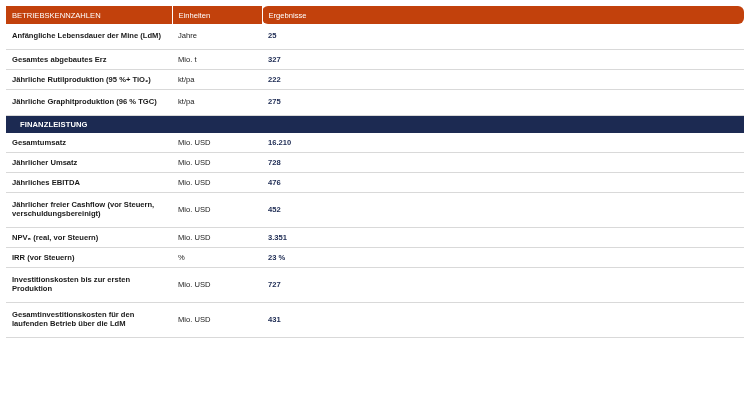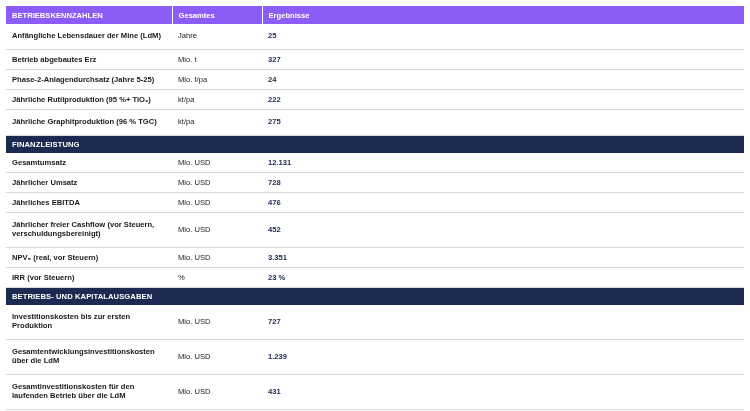--- a/index.html
+++ b/index.html
@@ -26,35 +26,35 @@
     font-size: 7.6px;
   }
   table.kpi col.c1 { width: 166px; }
   table.kpi col.c2 { width: 90px; }
   table.kpi col.c3 { width: 482px; }
 
   tr.section-row td {
     background: #1c2a52;
     color: #ffffff;
     font-weight: bold;
-    padding: 4px 6px;
+    padding: 4px 14px;
     border: none;
     letter-spacing: 0.1px;
   }
   tr.section-row td.sec-blank {
     background: #1c2a52;
   }
   tr.header-row td {
-    background: #8b5cf6;
+    background: #c2410c;
     color: #ffffff;
-    font-weight: bold;
+    font-weight: normal;
     padding: 4.5px 6px;
     border-right: 1px solid #ffffff;
   }
-  tr.header-row td:last-child { border-right: none; }
+  tr.header-row td:last-child { border-right: none; border-radius: 6px; }
 
   tr.data-row td {
     padding: 5px 6px;
     vertical-align: middle;
     border-bottom: 1px solid #d9d9d9;
     background: #ffffff;
   }
   tr.data-row td.label {
     font-weight: bold;
     color: #1a1a1a;
@@ -80,38 +80,33 @@
   <table class="kpi">
     <colgroup>
       <col class="c1">
         <col class="c2">
         <col class="c3">
     </colgroup>
     <tbody>
 
       <tr class="header-row">
         <td>BETRIEBSKENNZAHLEN</td>
-        <td>Gesamtes</td>
+        <td>Einheiten</td>
         <td>Ergebnisse</td>
       </tr>
 
       <tr class="data-row tall">
         <td class="label">Anfängliche Lebensdauer der Mine (LdM)</td>
         <td class="unit">Jahre</td>
         <td class="value">25</td>
       </tr>
       <tr class="data-row">
-        <td class="label">Betrieb abgebautes Erz</td>
+        <td class="label">Gesamtes abgebautes Erz</td>
         <td class="unit">Mio. t</td>
         <td class="value">327</td>
-      </tr>
-      <tr class="data-row">
-        <td class="label">Phase-2-Anlagendurchsatz (Jahre 5-25)</td>
-        <td class="unit">Mio. t/pa</td>
-        <td class="value">24</td>
       </tr>
       <tr class="data-row">
         <td class="label">Jährliche Rutilproduktion (95 %+ TiO₂)</td>
         <td class="unit">kt/pa</td>
         <td class="value">222</td>
       </tr>
       <tr class="data-row tall">
         <td class="label">Jährliche Graphitproduktion (96 % TGC)</td>
         <td class="unit">kt/pa</td>
         <td class="value">275</td>
@@ -119,21 +114,21 @@
 
       <tr class="section-row">
         <td>FINANZLEISTUNG</td>
         <td class="sec-blank"></td>
         <td class="sec-blank"></td>
       </tr>
 
       <tr class="data-row">
         <td class="label">Gesamtumsatz</td>
         <td class="unit">Mio. USD</td>
-        <td class="value">12.131</td>
+        <td class="value">16.210</td>
       </tr>
       <tr class="data-row">
         <td class="label">Jährlicher Umsatz</td>
         <td class="unit">Mio. USD</td>
         <td class="value">728</td>
       </tr>
       <tr class="data-row">
         <td class="label">Jährliches EBITDA</td>
         <td class="unit">Mio. USD</td>
         <td class="value">476</td>
@@ -147,35 +142,25 @@
         <td class="label">NPV₈ (real, vor Steuern)</td>
         <td class="unit">Mio. USD</td>
         <td class="value">3.351</td>
       </tr>
       <tr class="data-row">
         <td class="label">IRR (vor Steuern)</td>
         <td class="unit">%</td>
         <td class="value">23 %</td>
       </tr>
 
-      <tr class="section-row">
-        <td>BETRIEBS- UND KAPITALAUSGABEN</td>
-        <td class="sec-blank"></td>
-        <td class="sec-blank"></td>
-      </tr>
 
       <tr class="data-row tall">
         <td class="label">Investitionskosten bis zur ersten Produktion</td>
         <td class="unit">Mio. USD</td>
         <td class="value">727</td>
-      </tr>
-      <tr class="data-row tall">
-        <td class="label">Gesamtentwicklungsinvestitionskosten über die LdM</td>
-        <td class="unit">Mio. USD</td>
-        <td class="value">1.239</td>
       </tr>
       <tr class="data-row tall">
         <td class="label">Gesamtinvestitionskosten für den laufenden Betrieb über die LdM</td>
         <td class="unit">Mio. USD</td>
         <td class="value">431</td>
       </tr>
 
     </tbody>
   </table>
 

